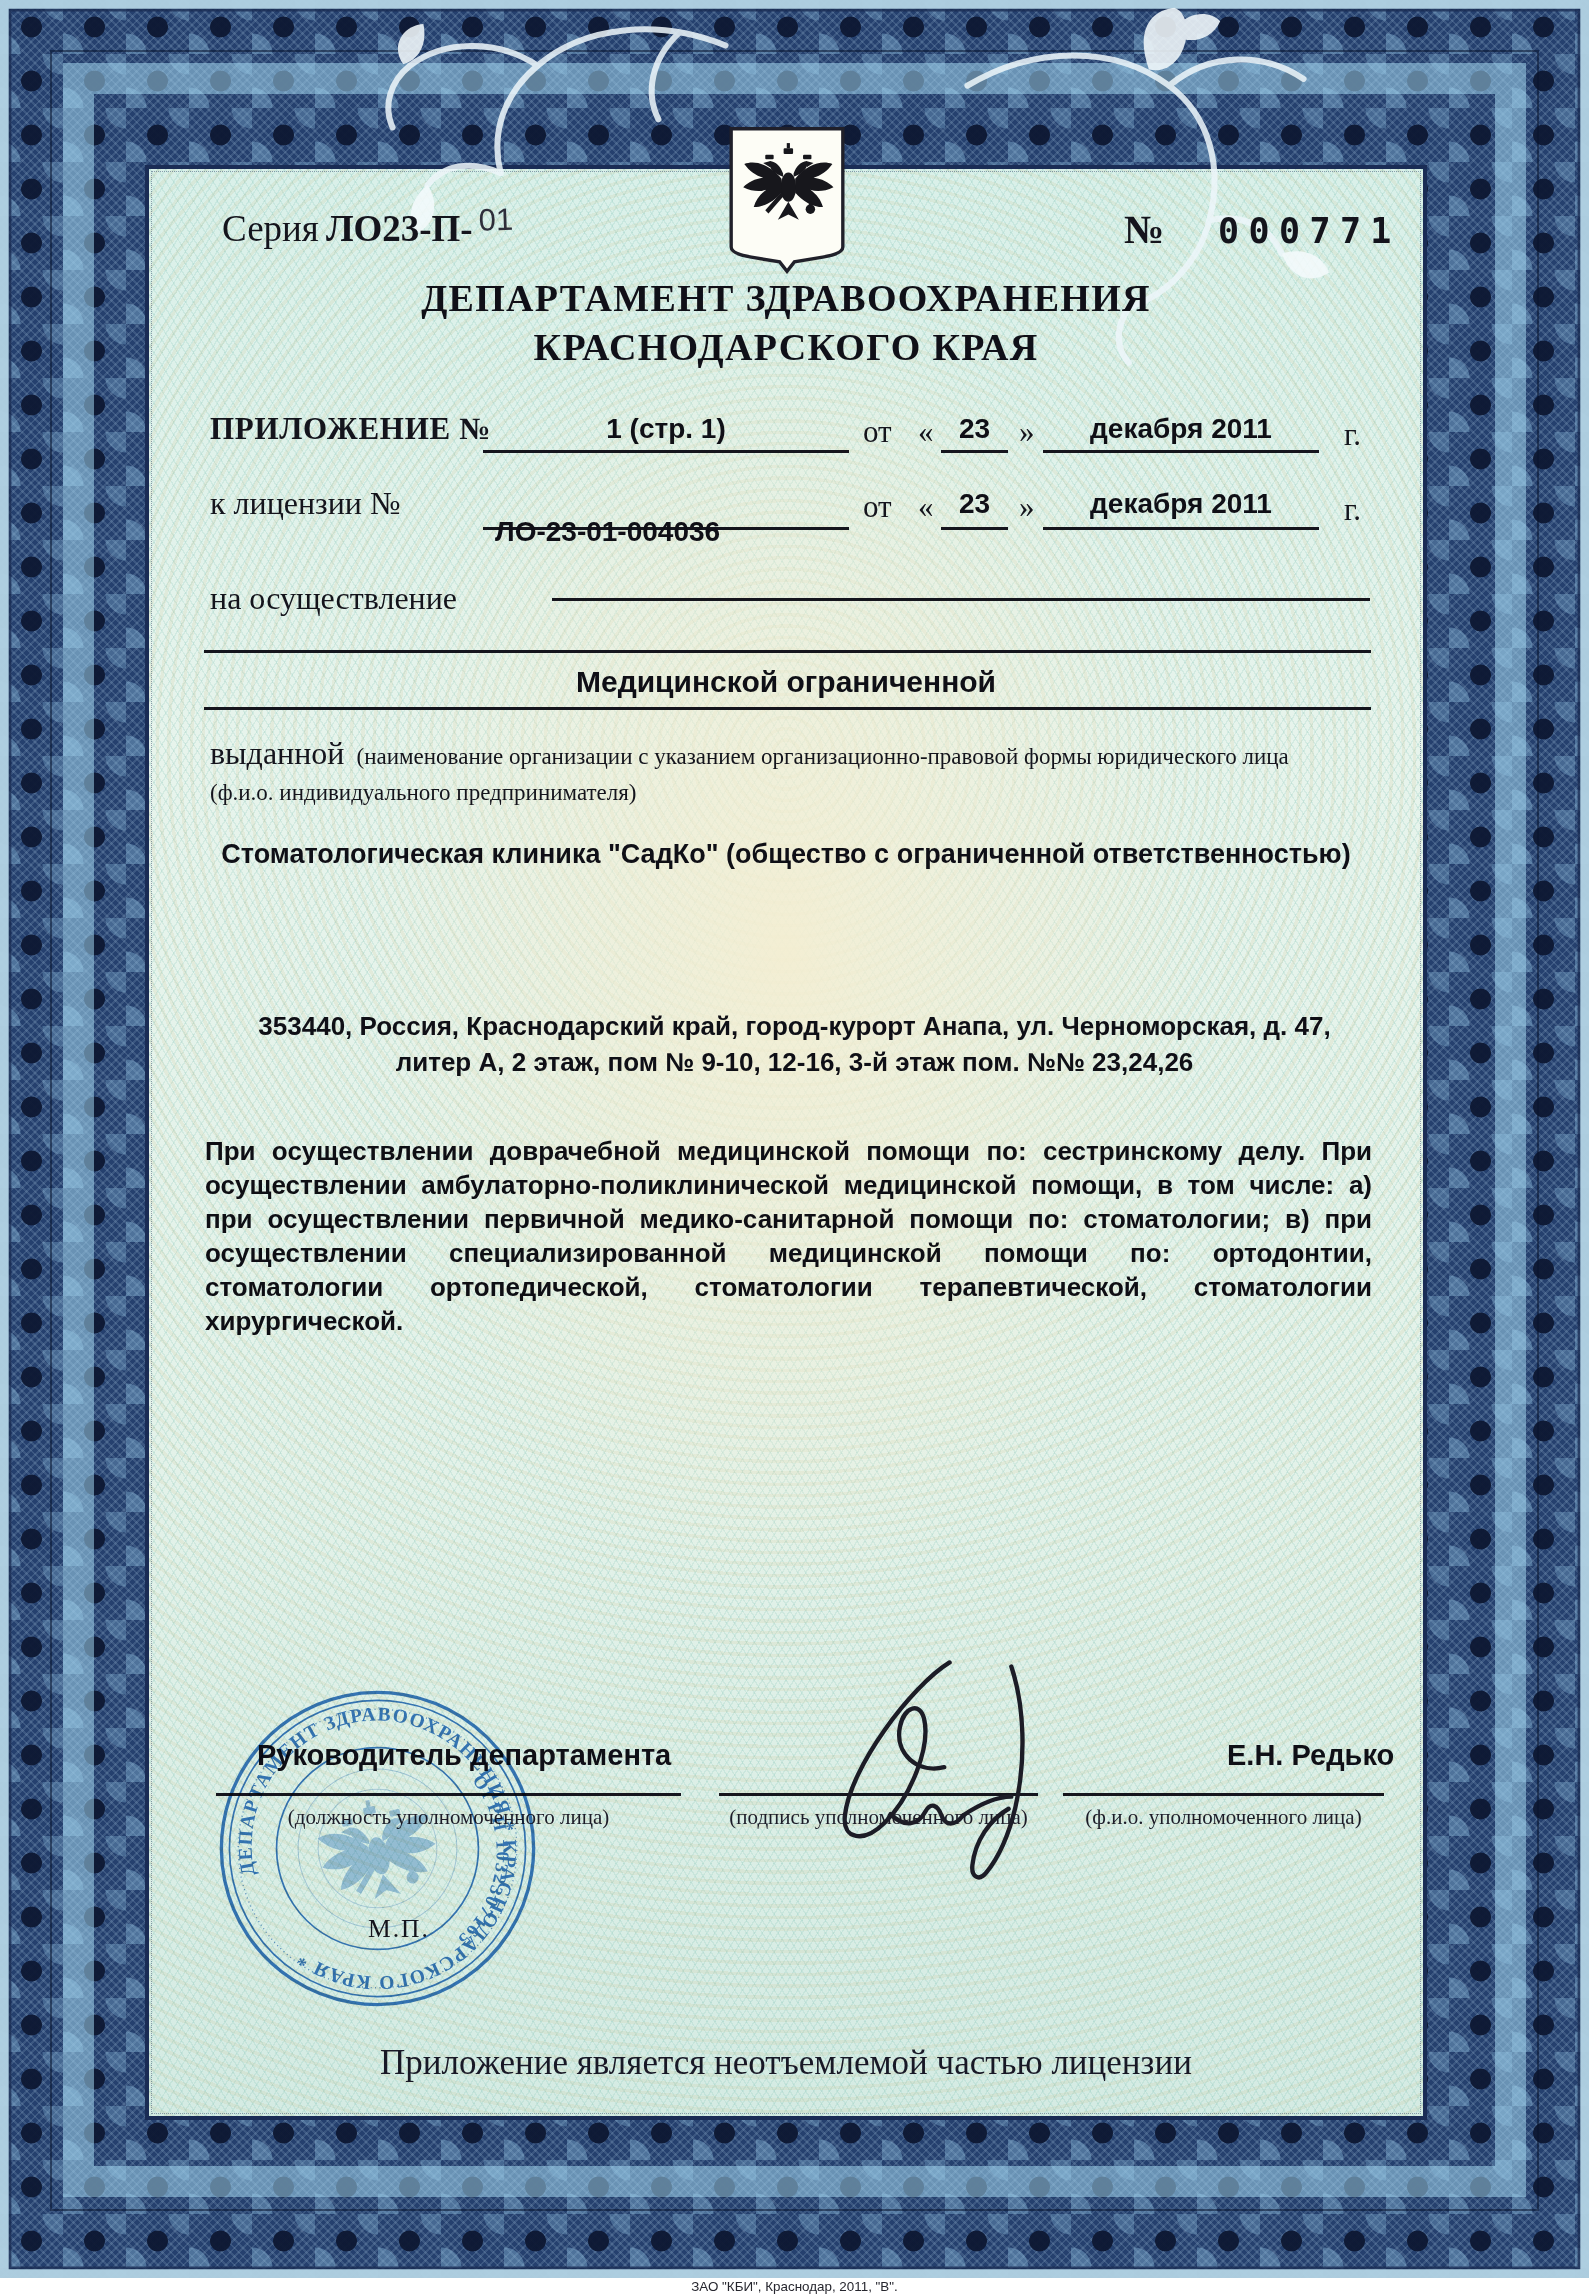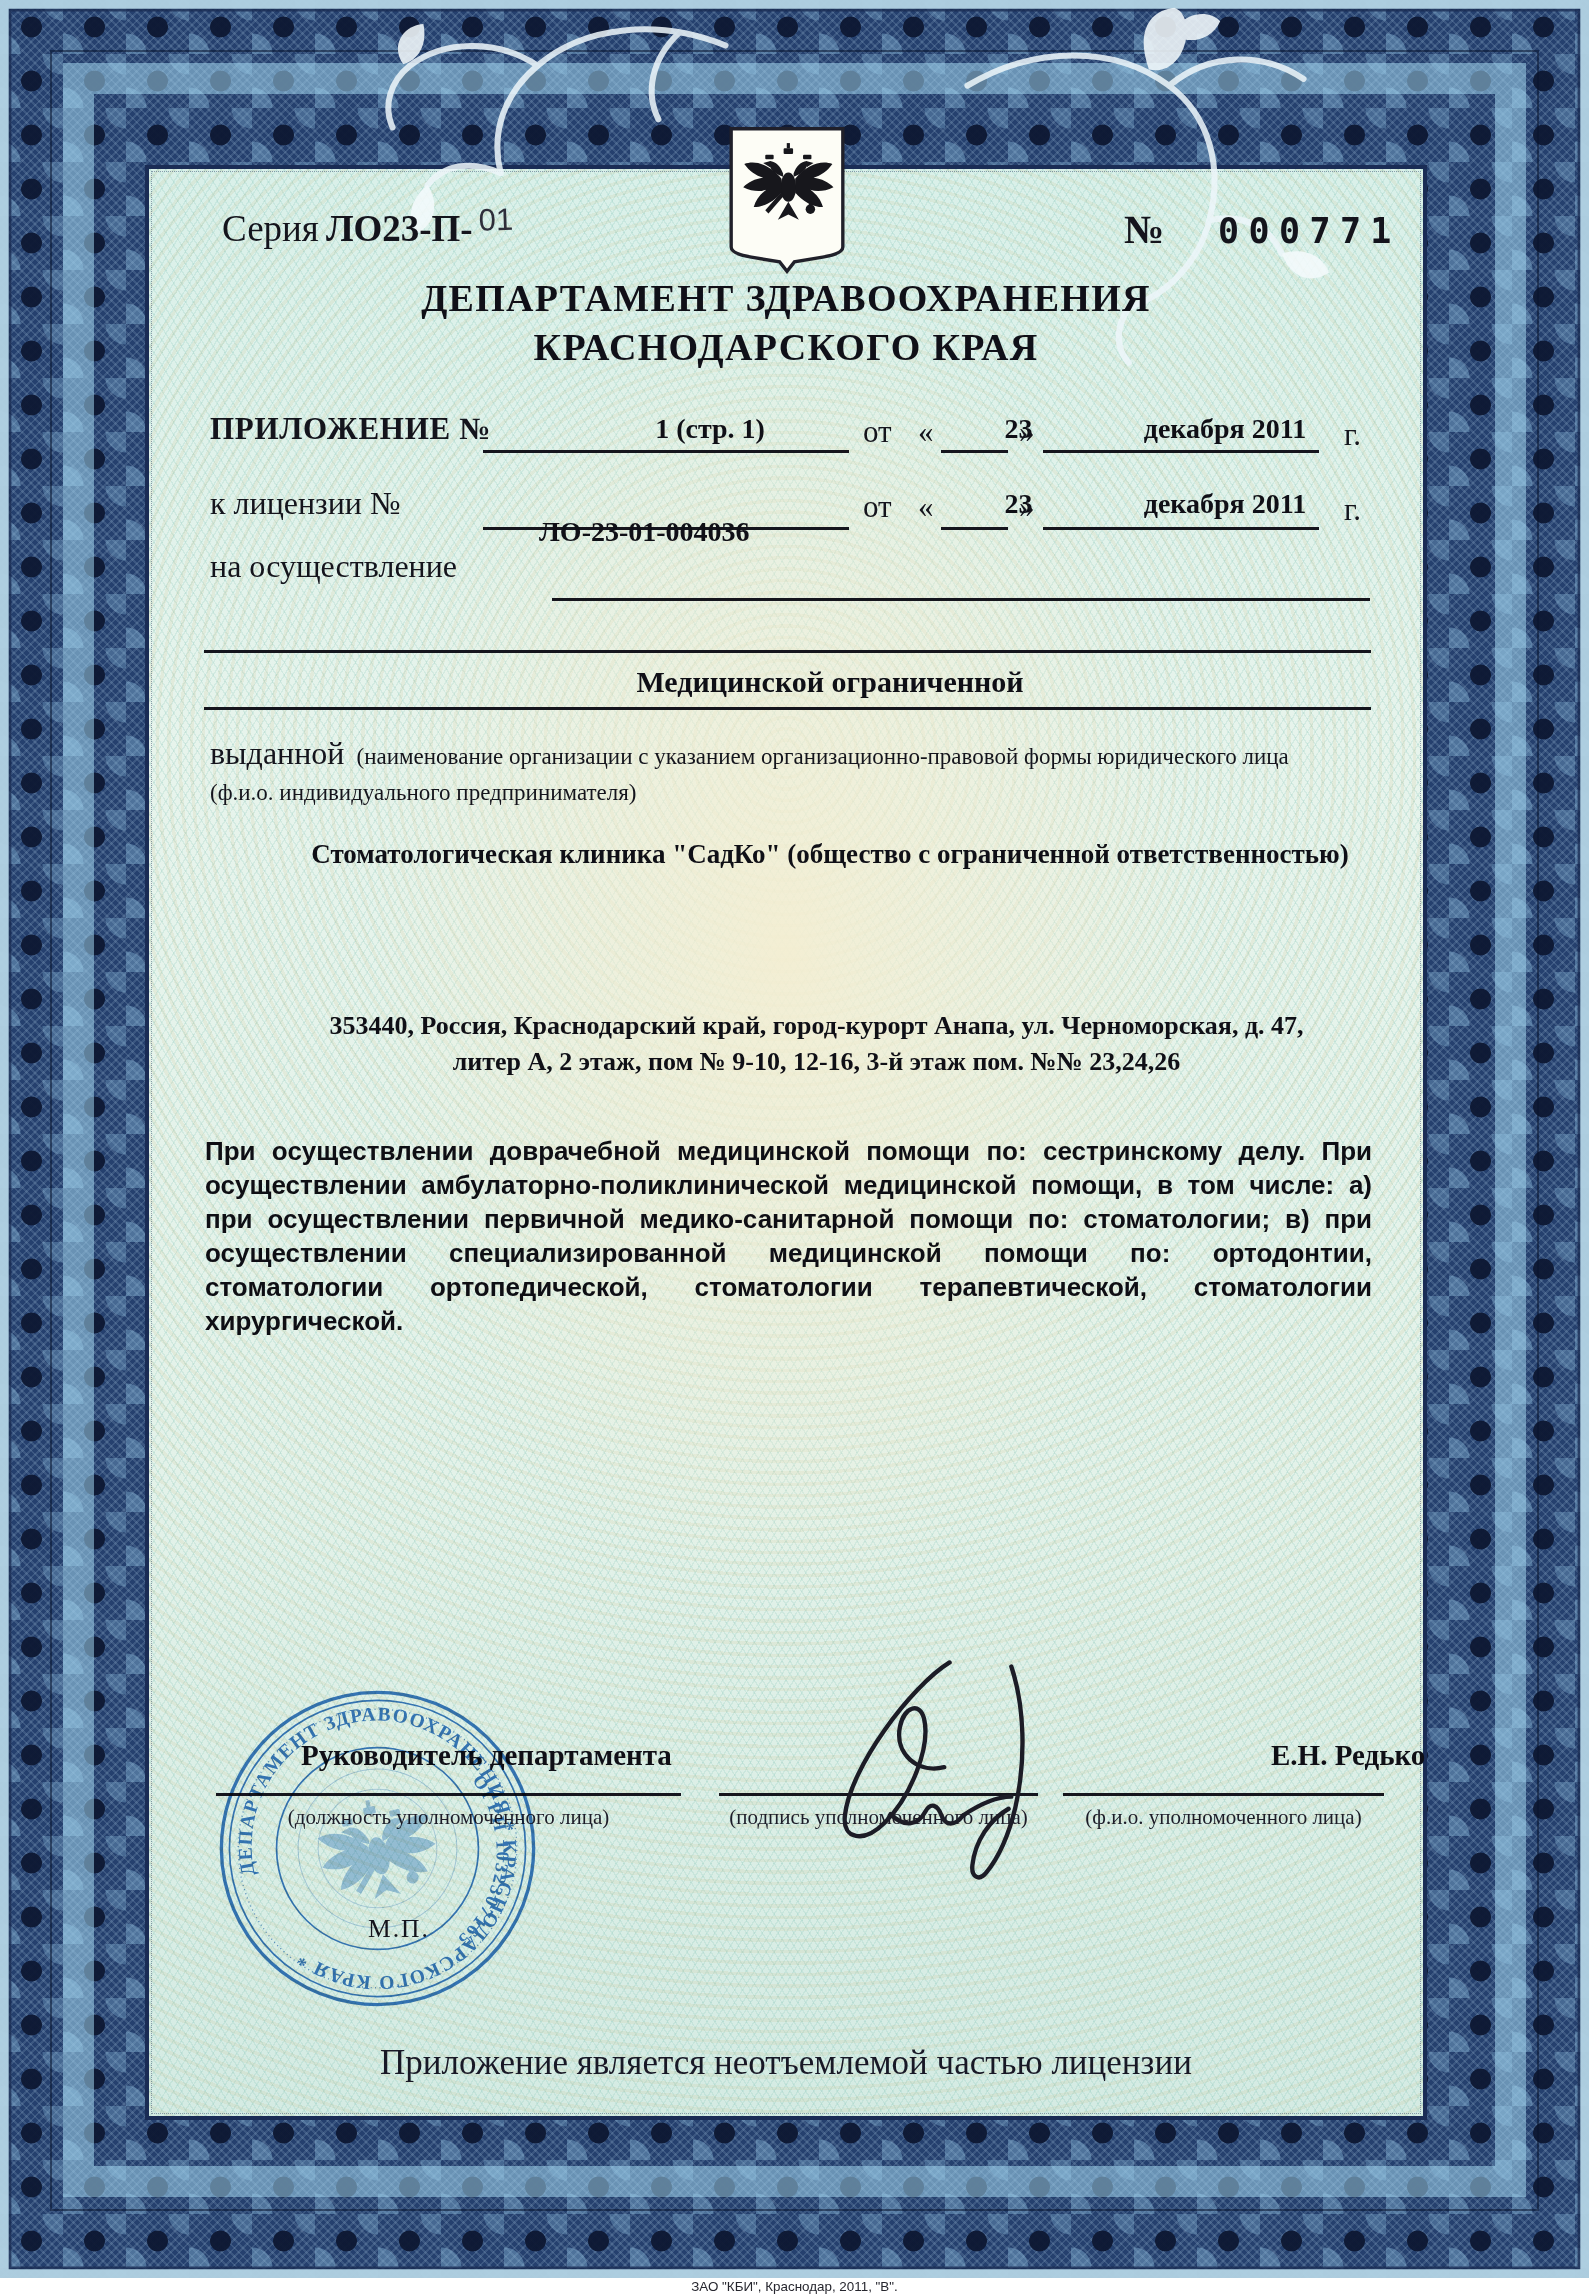--- a/index.html
+++ b/index.html
@@ -26,21 +26,21 @@
       radial-gradient(ellipse 578px 907px at 50% 40%, rgba(244,238,210,.95), rgba(244,238,210,0) 72%),
       repeating-radial-gradient(circle at 50% 30%, rgba(190,160,80,.10) 0 3.4px, transparent 3.4px 11.4px),
       repeating-linear-gradient(58deg, rgba(110,185,170,.16) 0 1.3px, transparent 1.3px 6.7px),
       repeating-linear-gradient(-58deg, rgba(110,185,170,.16) 0 1.3px, transparent 1.3px 6.7px),
       linear-gradient(180deg,#d9f0e9,#e7f4ec 30%,#e3f2e9 68%,#d4ebe3);}
   .doc::after{content:"";position:absolute;inset:2px;border:1.3px dotted rgba(25,40,85,.4);}
   
   .abs{position:absolute;z-index:5;}
   .serif{font-family:"Liberation Serif",serif;}
   .uline{position:absolute;z-index:4;height:2.7px;background:#15151d;}
-  .val{font-family:Liberation Serif, serif;font-weight:bold;font-size:28px;color:#0f0f16;white-space:nowrap;padding-left:44px;}
+  .val{font-family:Liberation Sans, sans-serif;font-weight:bold;font-size:28px;color:#0f0f16;white-space:nowrap;}
   .ctr{text-align:center;}
   
   .series{left:222px;top:207px;font-size:37px;white-space:nowrap;}
   .series .code{font-weight:bold;margin-left:7px;}
   .series .hand{display:inline-block;font-family:"Liberation Sans",sans-serif;font-size:31px;
      color:#2e2e3a;transform:rotate(-2deg) translateY(-10.8px);margin-left:6.7px;font-weight:500;}
   .arms{left:723px;top:122px;z-index:5;}
   .numsign{left:1124px;top:206px;font-size:40px;font-weight:bold;}
   .numdigits{left:1218px;top:211px;font-family:"DejaVu Sans Mono",monospace;font-size:35px;
      font-weight:600;letter-spacing:9.4px;white-space:nowrap;text-align:right;}
@@ -150,21 +150,21 @@
   <div class="abs val" style="left:495px;top:516px">ЛО-23-01-004036</div>
   <div class="abs serif lbl" style="left:863px;top:489px">от</div>
   <div class="abs serif lbl" style="left:918px;top:489px">«</div>
   <div class="uline" style="left:941px;top:527px;width:67px"></div>
   <div class="abs val ctr" style="left:941px;top:488px;width:67px">23</div>
   <div class="abs serif lbl" style="left:1019px;top:489px">»</div>
   <div class="uline" style="left:1043px;top:527px;width:276px"></div>
   <div class="abs val ctr" style="left:1043px;top:488px;width:276px">декабря 2011</div>
   <div class="abs serif lbl" style="left:1344px;top:492px">г.</div>
 
-  <div class="abs serif lbl" style="left:210px;top:548px;font-size:32px">на осуществление</div>
+  <div class="abs serif lbl" style="left:210px;top:580px;font-size:32px">на осуществление</div>
   <div class="uline" style="left:552px;top:598px;width:818px"></div>
 
   <div class="uline" style="left:204px;top:650px;width:1167px"></div>
   <div class="abs val ctr" style="left:145px;top:665px;width:1282px;font-size:30px">Медицинской ограниченной</div>
   <div class="uline" style="left:204px;top:707px;width:1167px"></div>
 
   <div class="abs serif" style="left:210px;top:735px;white-space:nowrap">
     <span style="font-size:32px">выданной</span>
     <span class="note-sm" style="margin-left:9.4px">(наименование организации с указанием организационно-правовой формы юридического лица</span>
   </div>

